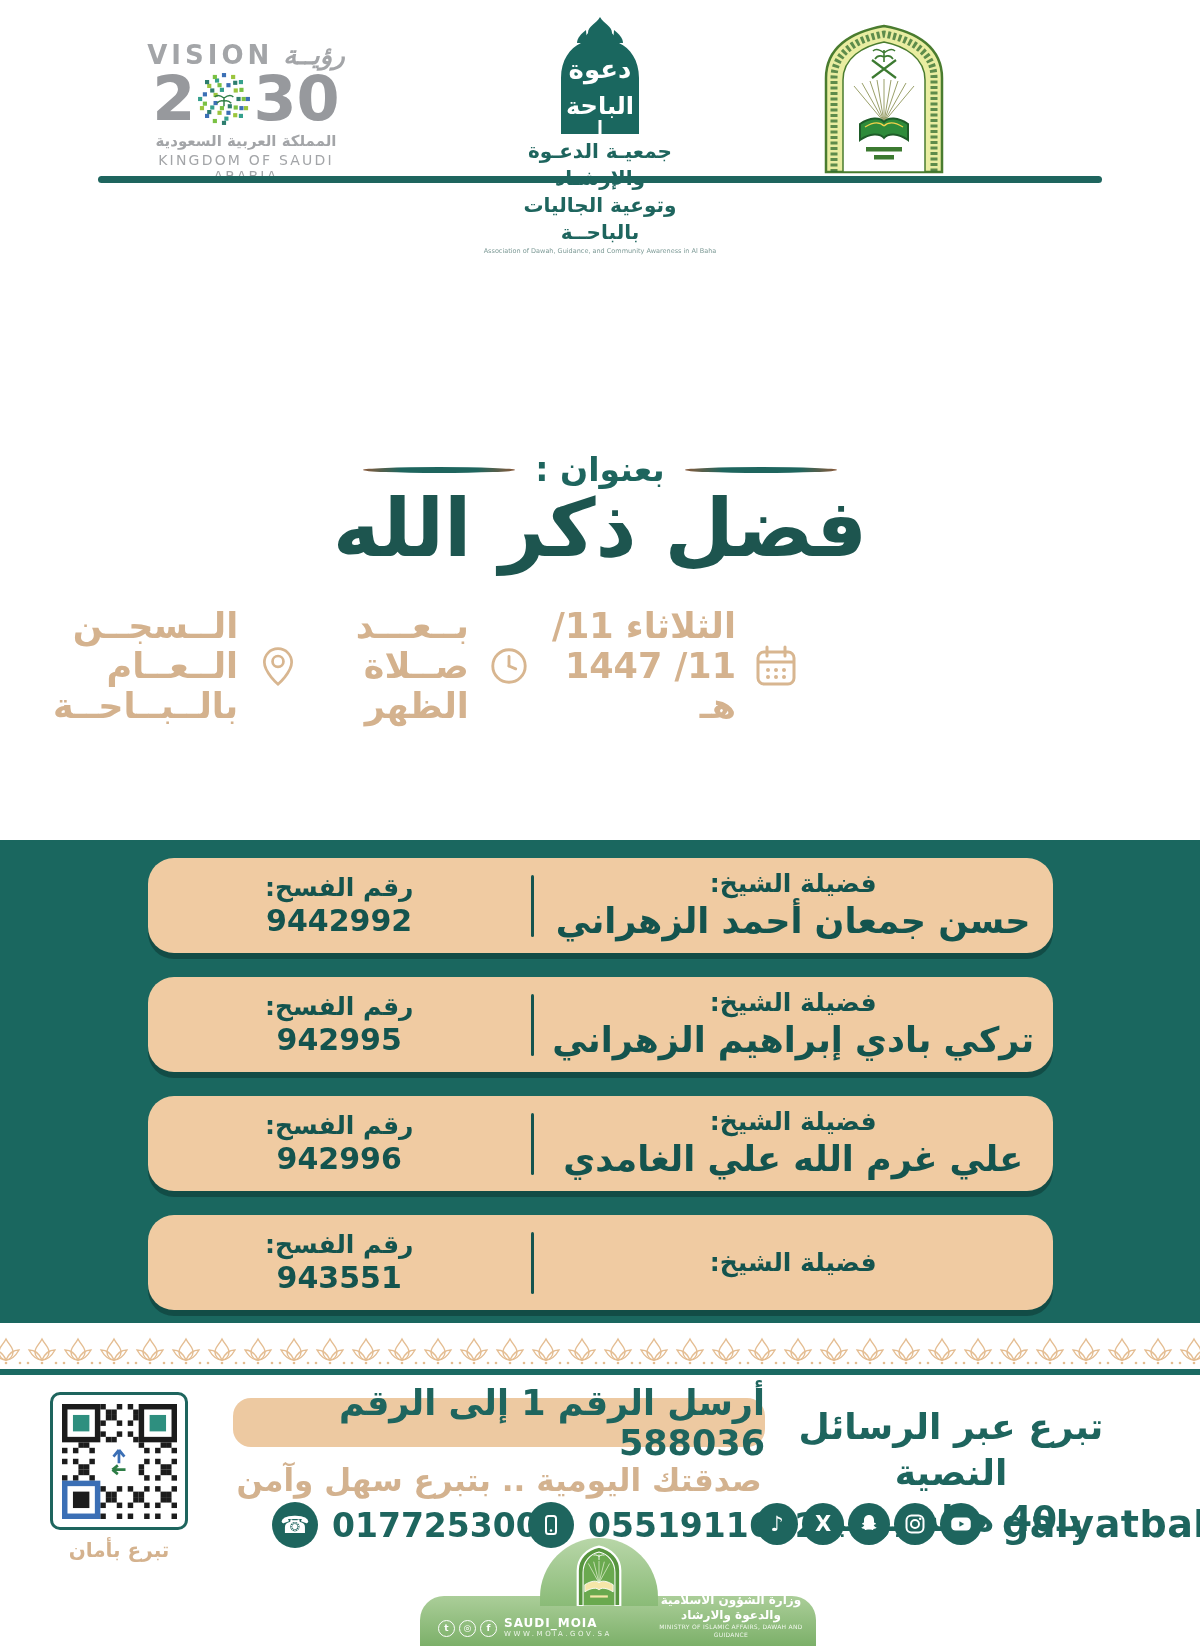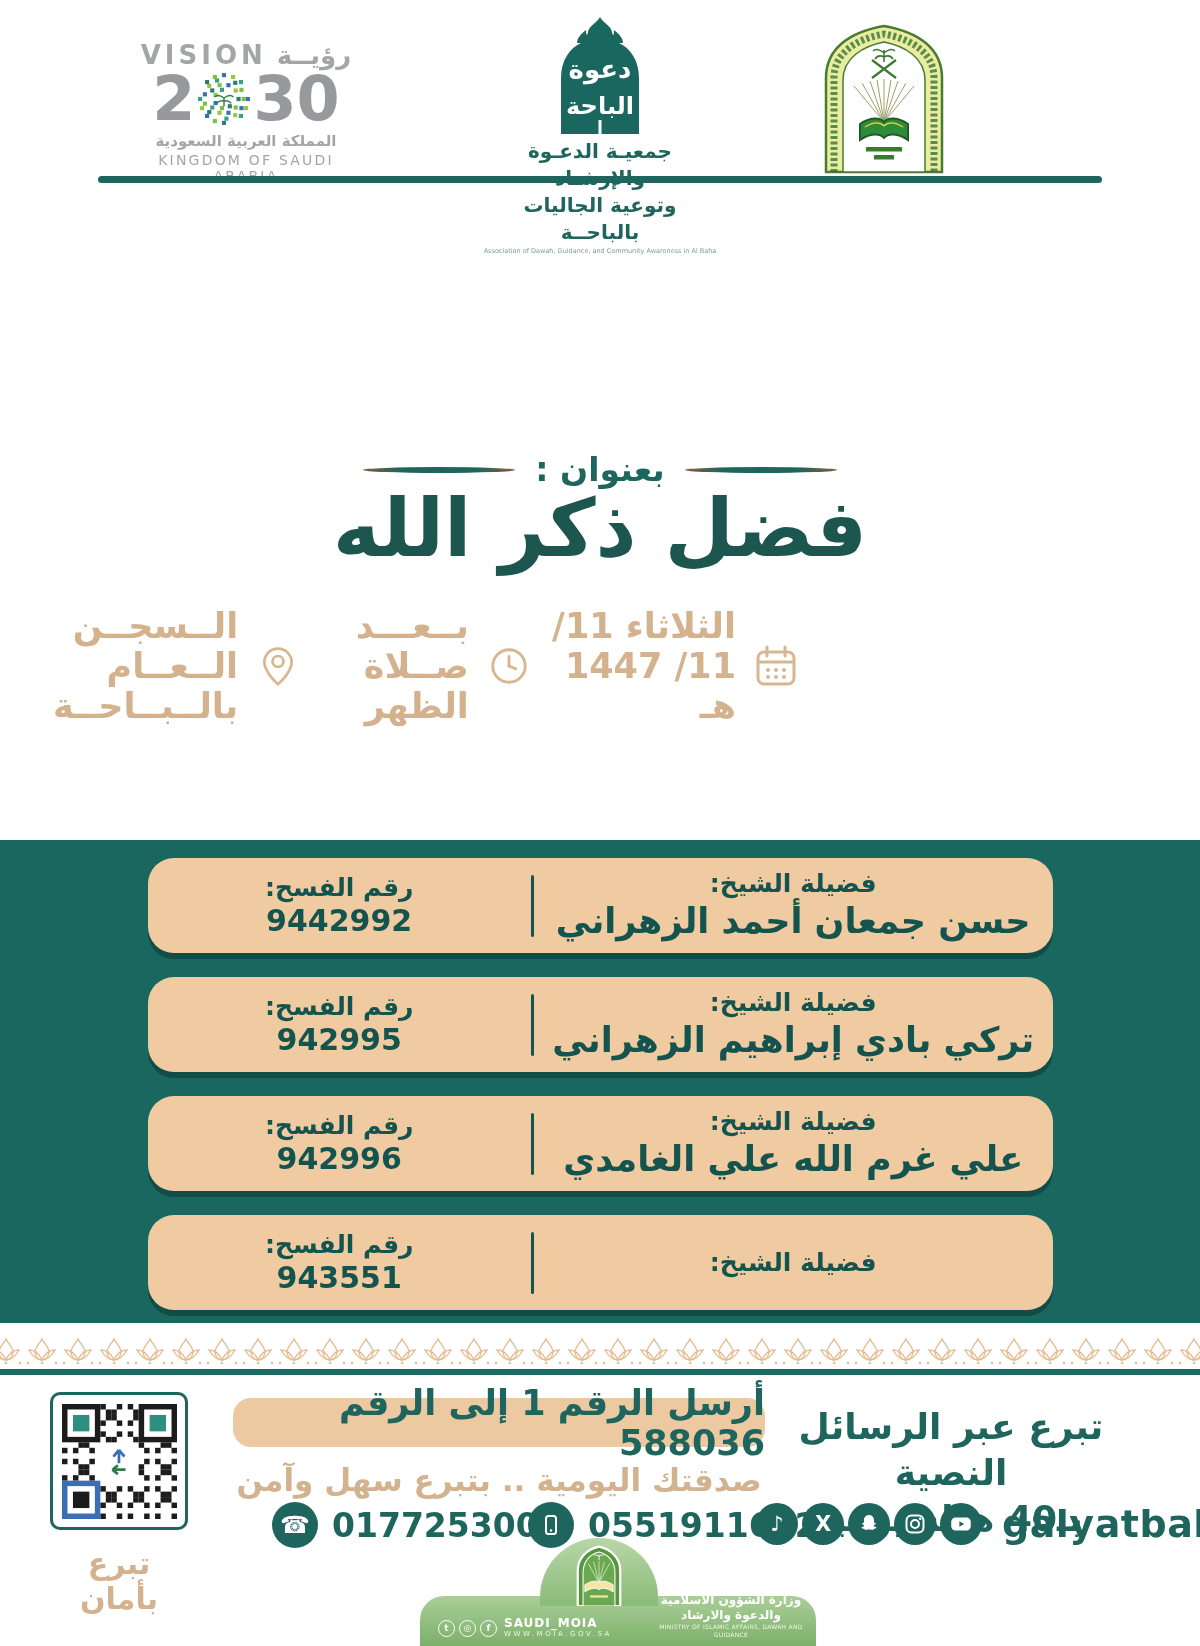--- a/index.html
+++ b/index.html
@@ -4,21 +4,21 @@
 <style>
   html,body{margin:0;padding:0;background:#fff;}
   .page{position:relative;width:1200px;height:1646px;background:#ffffff;overflow:hidden;
         font-family:"DejaVu Sans",sans-serif;}
 
   
   .logos{position:absolute;top:14px;left:0;right:0;height:164px;}
   .vision{position:absolute;left:128px;top:26px;width:236px;text-align:center;color:#a3a5a8;}
   .vision .row1{display:flex;justify-content:center;align-items:center;gap:10px;
                 font-size:26px;letter-spacing:4px;font-weight:bold;}
-  .vision .row1 .ar{letter-spacing:0;}
+  .vision .row1 .ar{letter-spacing:0;font-style:italic;}
   .vision .row2{display:flex;justify-content:center;align-items:center;gap:2px;
                 font-size:62px;font-weight:bold;color:#97999d;line-height:58px;}
   .vision .row3{font-size:15px;font-weight:bold;color:#a3a5a8;margin-top:4px;}
   .vision .row4{font-size:14px;letter-spacing:2.2px;color:#a3a5a8;margin-top:2px;}
   .assoc{position:absolute;left:482px;top:2px;width:236px;text-align:center;}
   .assoc .nm1,.assoc .nm2{color:#1e655e;font-weight:bold;font-size:20px;line-height:27px;}
   .assoc .nm-en{color:#7e9b97;font-size:6.5px;margin-top:1px;}
   .moia-top{position:absolute;left:818px;top:6px;width:132px;height:158px;}
 
   .top-divider{position:absolute;top:176px;left:98px;right:98px;height:7px;
@@ -59,21 +59,21 @@
 
   
   .orn{position:absolute;top:1337px;left:0;right:0;height:28px;display:flex;
        justify-content:center;overflow:hidden;}
   .orn-line{position:absolute;top:1369px;left:0;right:0;height:6px;background:#1b6a63;}
 
   
   .qr-wrap{position:absolute;left:46px;top:1392px;width:146px;text-align:center;}
   .qr-frame{width:132px;height:132px;border:3px solid #1e655e;border-radius:10px;
             background:#fff;margin:0 auto;display:flex;align-items:center;justify-content:center;}
-  .qr-label{color:#d4b28e;font-size:30px;font-weight:bold;margin-top:16px;}
+  .qr-label{color:#d4b28e;font-size:20px;font-weight:bold;margin-top:8px;}
 
   .sms-title{position:absolute;right:58px;top:1404px;width:382px;text-align:center;
              color:#1e655e;font-size:36px;font-weight:bold;line-height:46px;}
   .sms-box{position:absolute;left:233px;top:1398px;width:532px;height:49px;background:#edc9a1;
            border-radius:18px;display:flex;align-items:center;justify-content:center;
            color:#1e655e;font-size:35px;font-weight:bold;}
   .sms-note{position:absolute;left:233px;top:1462px;width:532px;text-align:center;
             color:#d3b28f;font-size:31px;font-weight:bold;}
 
   .circle-ic{width:46px;height:46px;border-radius:50%;background:#1e655e;color:#fff;

